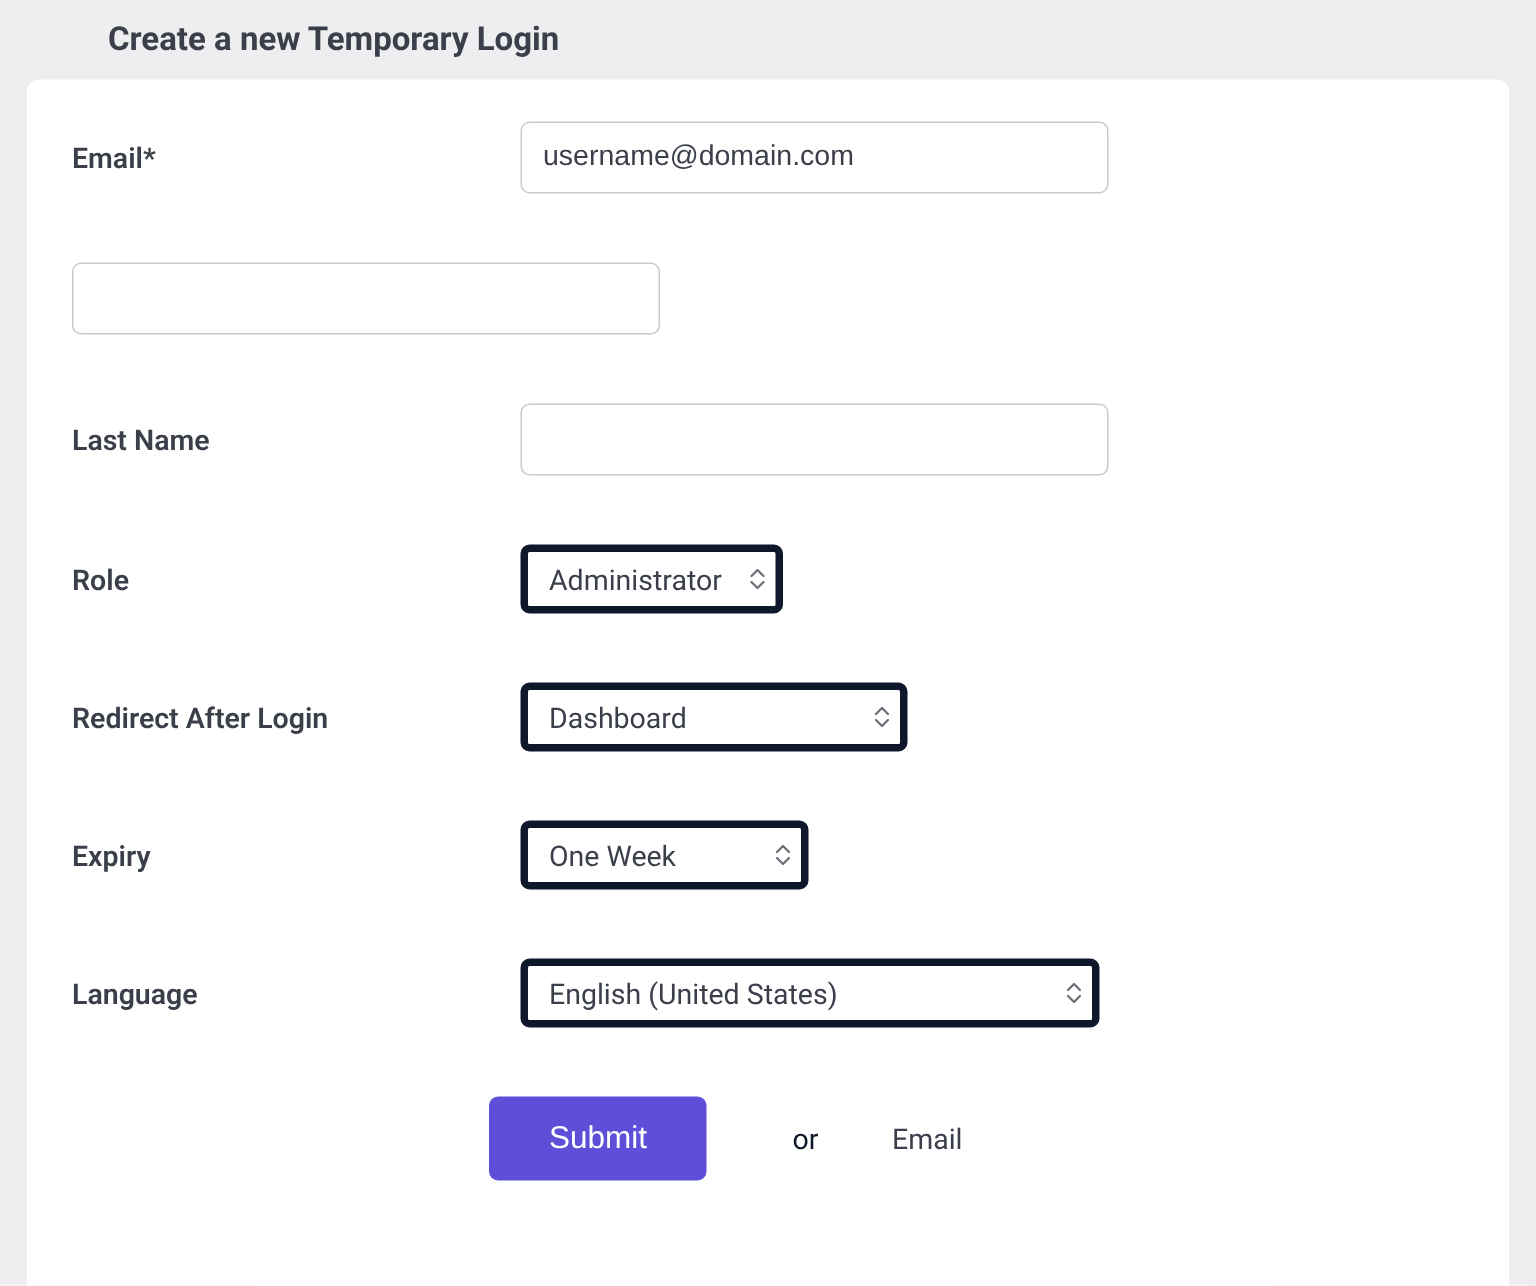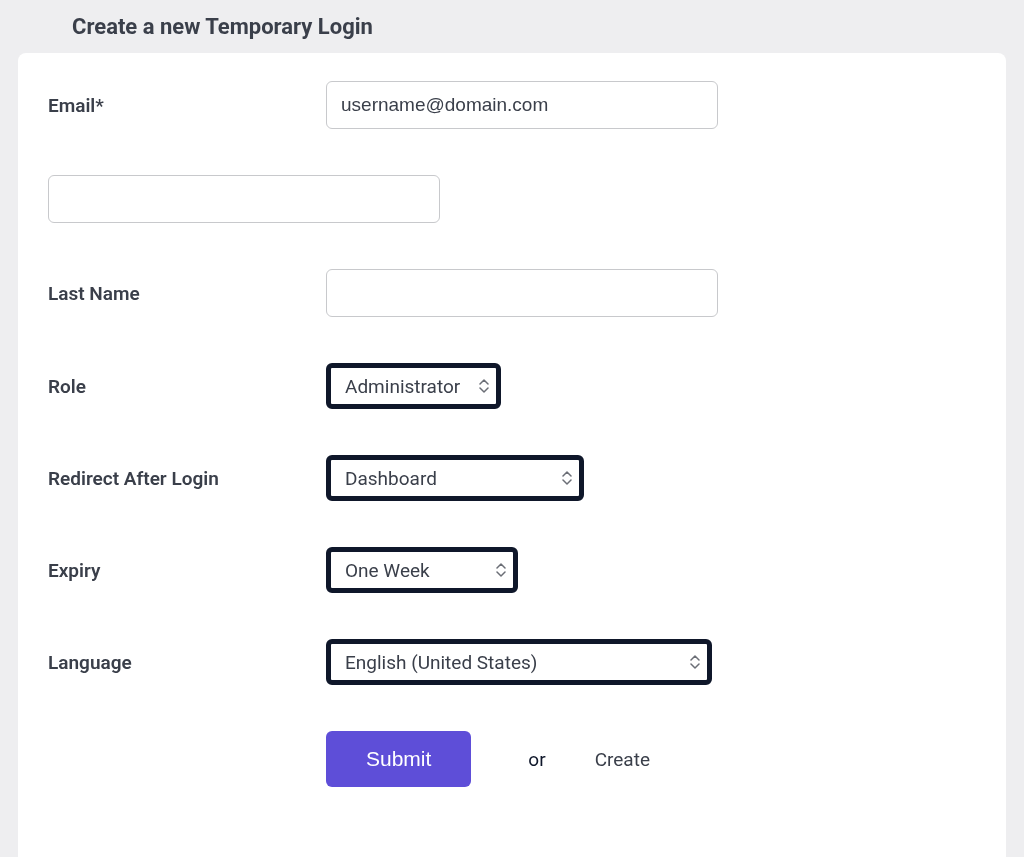--- a/index.html
+++ b/index.html
@@ -25,20 +25,21 @@
       background: #ffffff;
       margin: 0 18px;
       border-radius: 8px 8px 0 0;
       padding: 28px 30px 32px 30px;
       min-height: 810px;
     }
     .form-row {
       display: flex;
       align-items: center;
       margin-bottom: 46px;
+      gap: 21px;
     }
     .form-label {
       width: 278px;
       flex-shrink: 0;
       font-size: 19px;
       font-weight: 600;
       color: #3a3f4a;
     }
     .form-control-wrap {
       flex: 1;
@@ -212,16 +213,16 @@
               <path d="M1 1 L5 5 L9 1" fill="none" stroke="#6b6e76" stroke-width="1.5" stroke-linecap="round" stroke-linejoin="round"></path>
             </svg>
         </span>
       </div>
     </div>
   </div>
 
   <div class="actions-row">
     <button class="submit-button">Submit</button>
     <span class="or-text">or</span>
-    <a class="cancel-link">Create</a>
+    <a class="cancel-link">Email</a>
   </div>
 
 </div>
 
 </body></html>

